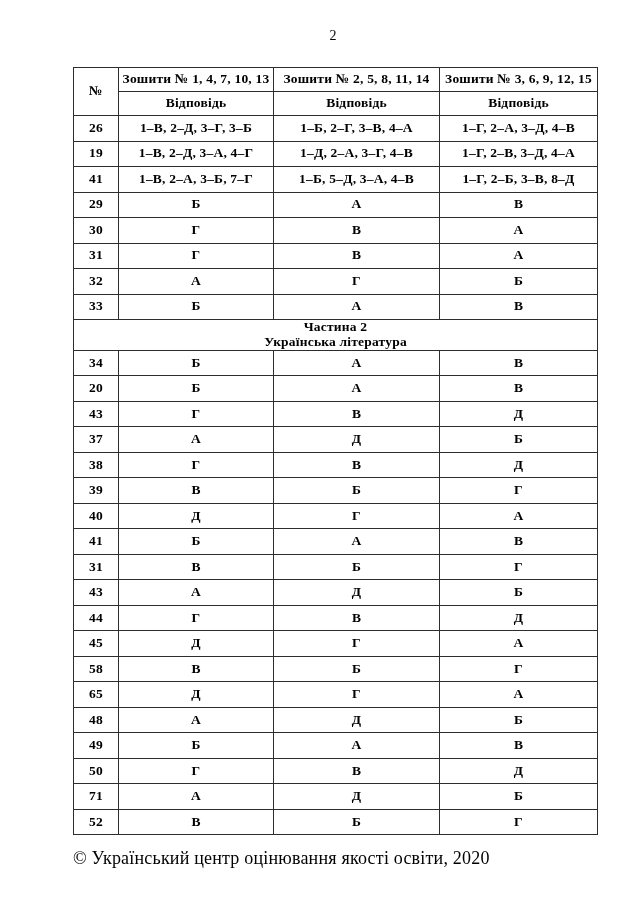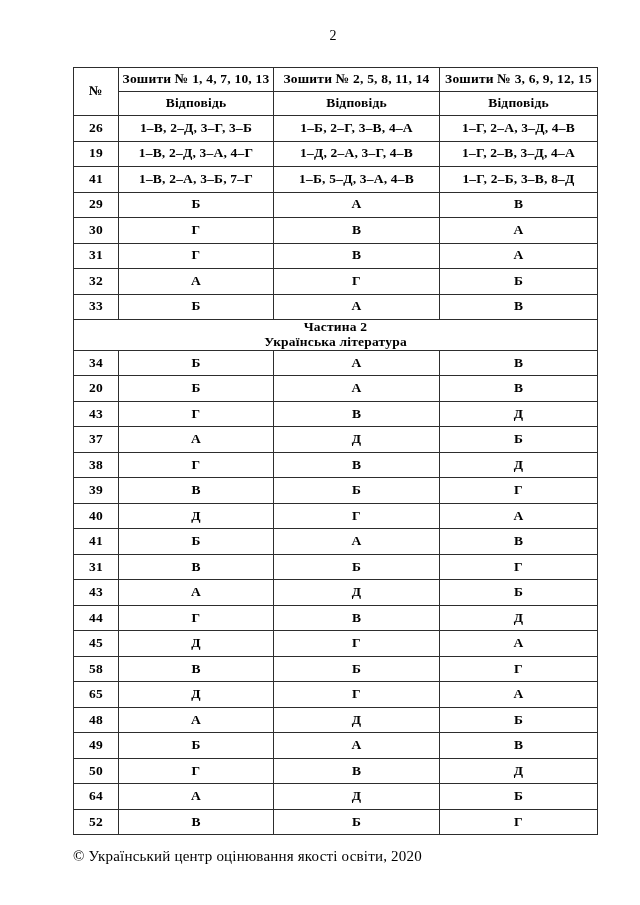--- a/index.html
+++ b/index.html
@@ -45,21 +45,21 @@
   }
   table.answers thead th { height: 23px; }
   table.answers td { height: 24.5px; }
   td.section-cell {
     height: 40px;
     line-height: 1.4;
   }
   .footer {
     position: absolute;
     left: 73px; top: 848px;
-    font-size: 15px;
+    font-size: 18px;
     font-weight: normal;
     letter-spacing: 0.2px;
   }
 </style>
 </head>
 <body>
 
 <div class="page">
 
   <div class="page-number">2</div>
@@ -235,21 +235,21 @@
           <td>А</td>
           <td>В</td>
         </tr>
         <tr>
           <td>50</td>
           <td>Г</td>
           <td>В</td>
           <td>Д</td>
         </tr>
         <tr>
-          <td>64</td>
+          <td>71</td>
           <td>А</td>
           <td>Д</td>
           <td>Б</td>
         </tr>
         <tr>
           <td>52</td>
           <td>В</td>
           <td>Б</td>
           <td>Г</td>
         </tr>

